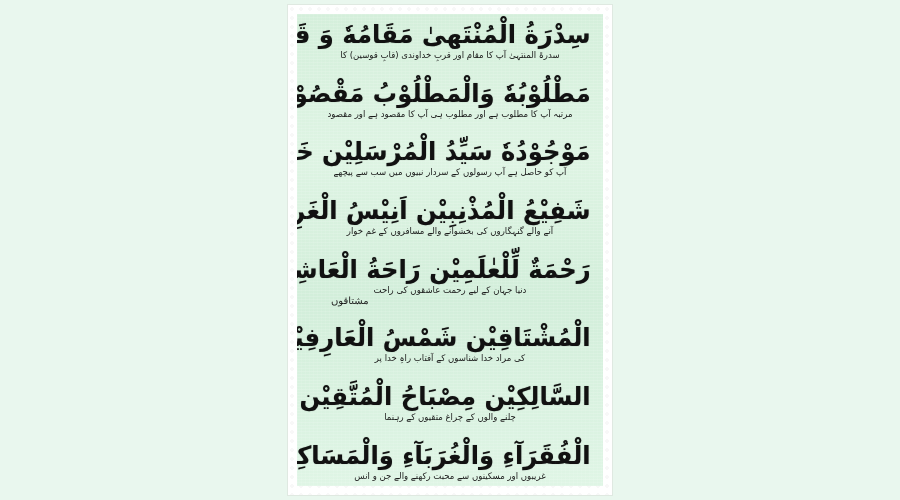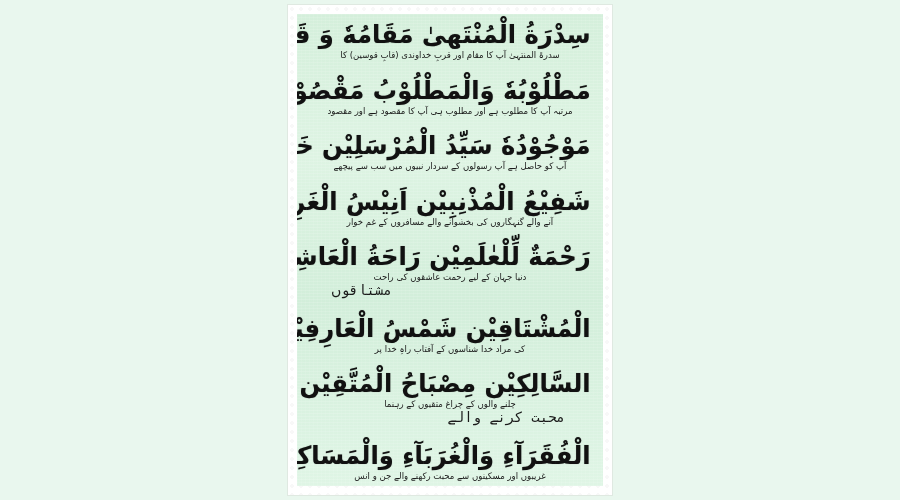--- a/index.html
+++ b/index.html
@@ -88,22 +88,22 @@
   .urdu {
     font-family: "DejaVu Sans", sans-serif;
     font-size: 9px;
     line-height: 1.25;
     color: #1a1a1a;
     margin-top: 1px;
     white-space: nowrap;
     transform: scaleX(0.95);
   }
   .urdu-extra {
-    font-family: Liberation Mono, monospace;
-    font-size: 14px;
+    font-family: Liberation Sans, sans-serif;
+    font-size: 10px;
     color: #1a1a1a;
     text-align: left;
     direction: rtl;
     padding-left: 26px;
     margin-top: -1px;
   }
   .urdu-right {
     text-align: right;
     padding-right: 30px;
   }
@@ -144,21 +144,20 @@
         </div>
 
         <div class="couplet">
           <div class="arabic">الْمُشْتَاقِیْن شَمْسُ الْعَارِفِیْن سِرَاجُ</div>
           <div class="urdu">کی   مراد   خدا   شناسوں   کے   آفتاب   راہِ خدا پر</div>
         </div>
 
         <div class="couplet">
           <div class="arabic">السَّالِکِیْن مِصْبَاحُ الْمُتَّقِیْن مُحِبُّ</div>
           <div class="urdu">چلنے والوں کے چراغ   متقیوں کے   رہنما</div>
-          <div class="urdu-extra urdu-right">محبت کرنے والے</div>
         </div>
 
         <div class="couplet">
           <div class="arabic">الْفُقَرَآءِ وَالْغُرَبَآءِ وَالْمَسَاکِیْن سَیِّد</div>
           <div class="urdu">غریبوں   اور مسکینوں سے   محبت رکھنے والے   جن و انس</div>
         </div>
 
       </div>
     </div>
   </div>

